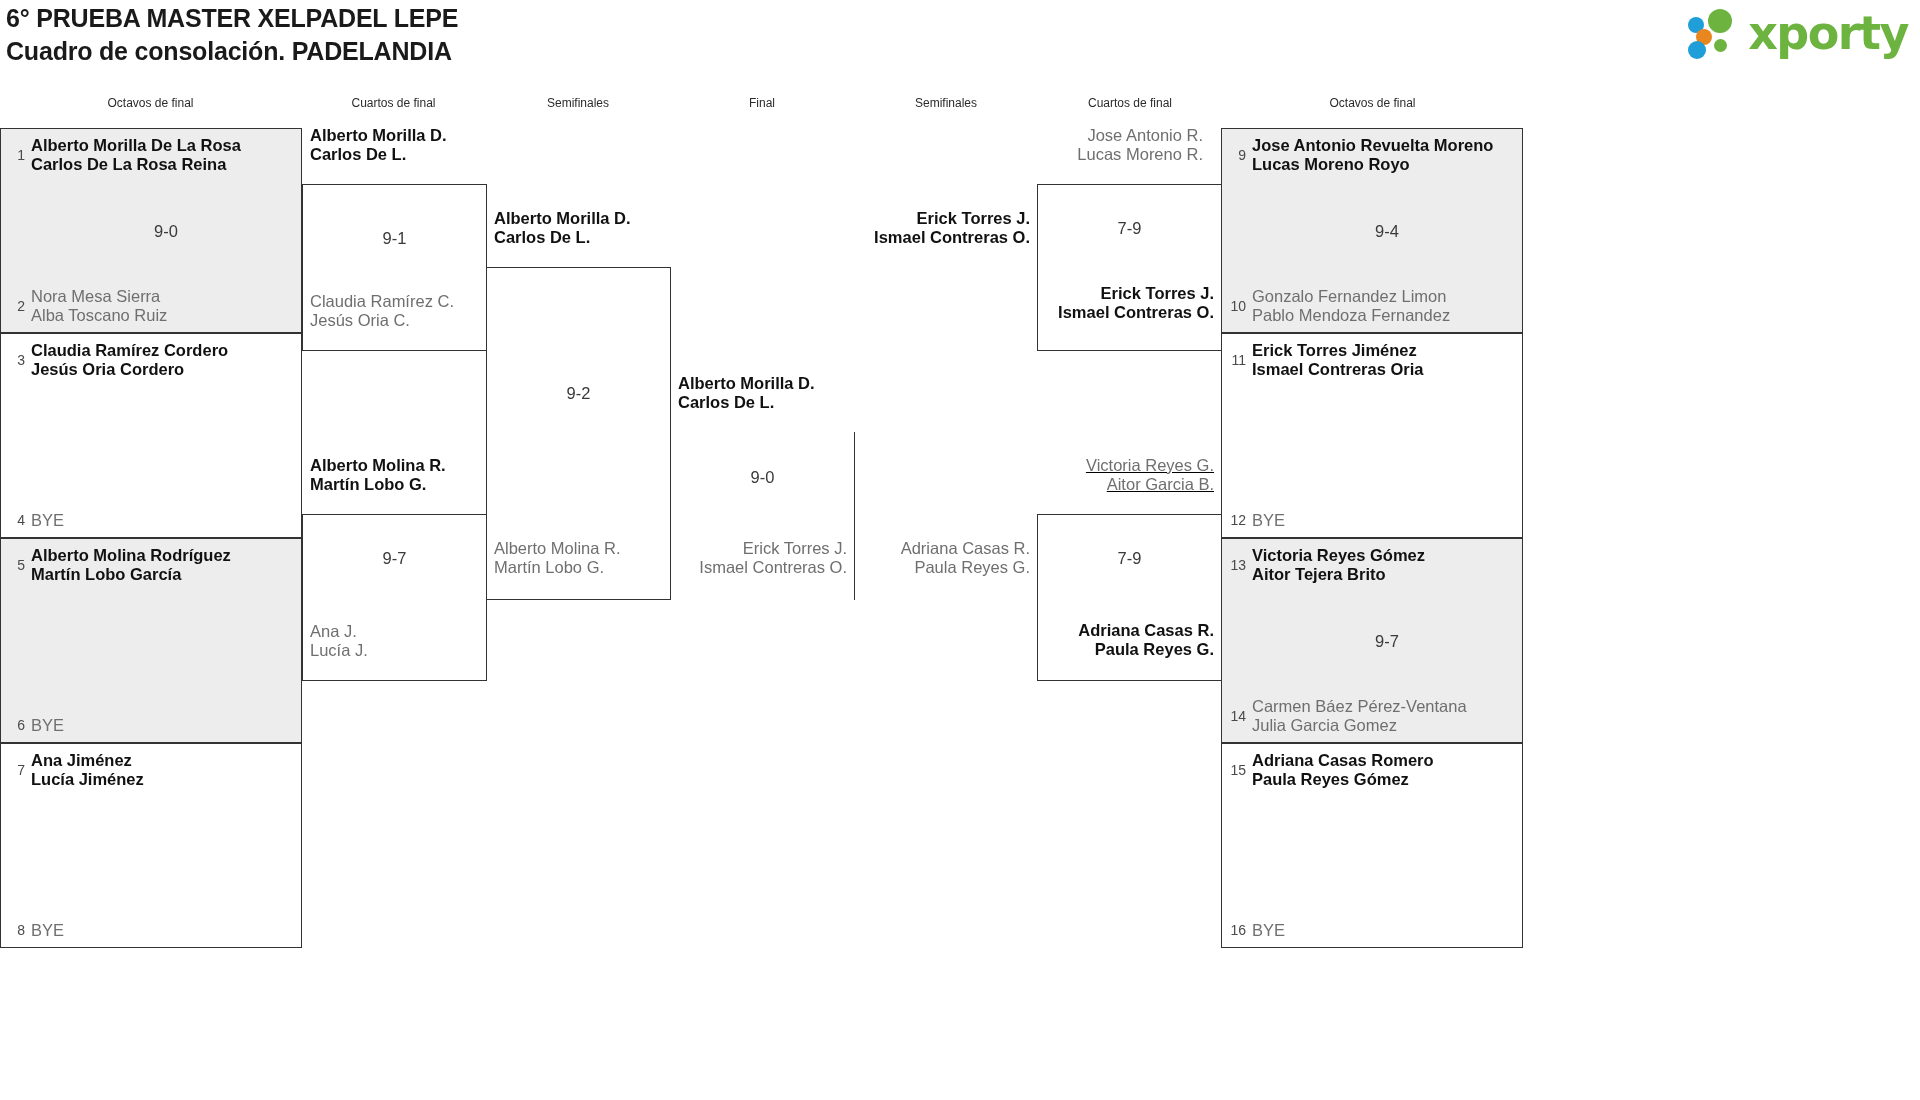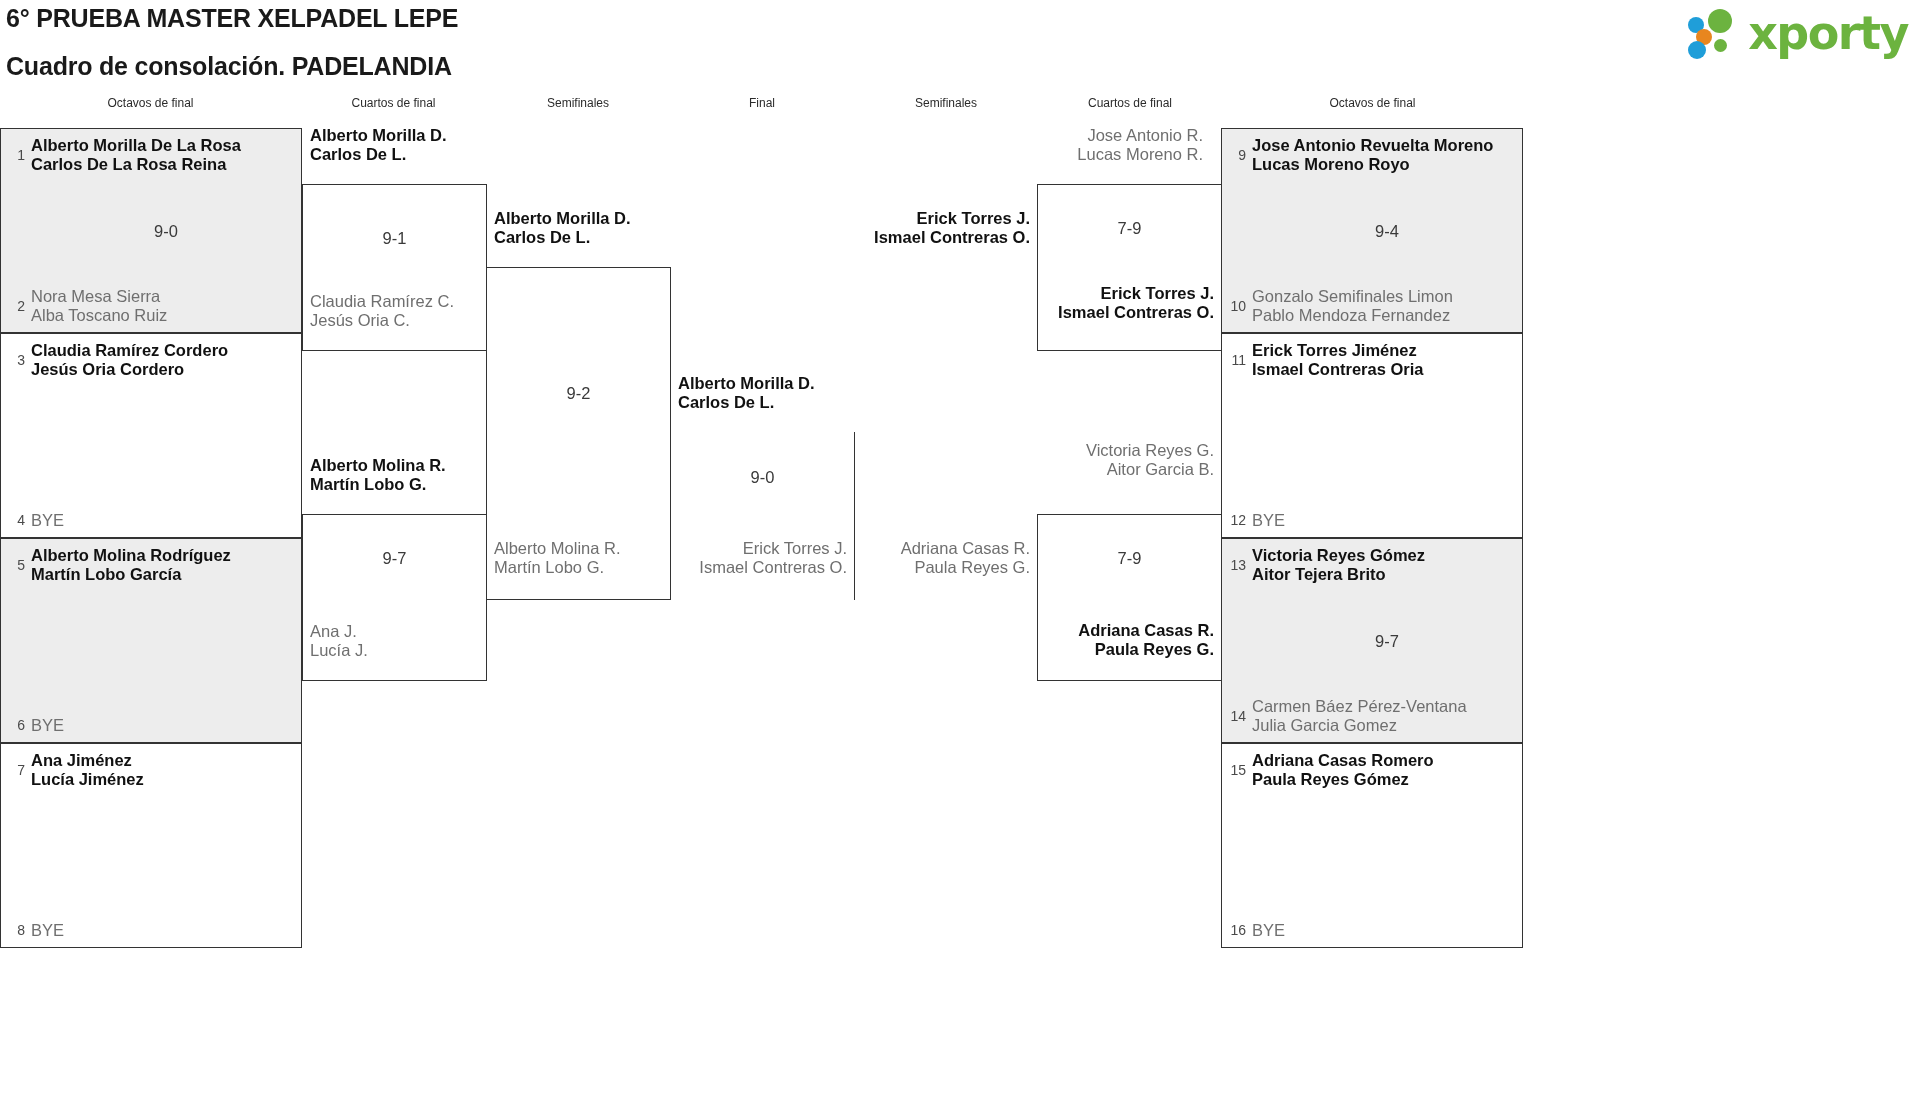--- a/index.html
+++ b/index.html
@@ -7,21 +7,21 @@
     width: 1920px; height: 1100px;
     background: #ffffff;
     font-family: "Liberation Sans", sans-serif;
     overflow: hidden;
   }
   #root { position: relative; width: 1920px; height: 1100px; }
 
   
   .title-block { position: absolute; left: 6px; top: 2px; }
   .title-line1 { font-size: 25px; font-weight: bold; color: #1a1a1a; letter-spacing: -0.2px; line-height: 33px; white-space: nowrap; }
-  .title-line2 { font-size: 25px; font-weight: bold; color: #1a1a1a; letter-spacing: -0.2px; line-height: 33px; white-space: nowrap; margin-top: 15px; }
+  .title-line2 { font-size: 25px; font-weight: bold; color: #1a1a1a; letter-spacing: -0.2px; line-height: 33px; white-space: nowrap; }
 
   .logo { position: absolute; right: 12px; top: 6px; height: 54px; display: flex; align-items: center; gap: 6px; }
   .logo-dots { position: relative; width: 54px; height: 52px; }
   .logo-dots i { position: absolute; border-radius: 50%; display: block; }
   .logo-text { font-size: 46px; font-weight: bold; color: #6cb33f; letter-spacing: -1.5px; line-height: 46px; font-family: "DejaVu Sans", sans-serif; }
 
   
   .round-head {
     position: absolute; top: 96px; font-size: 12px; color: #2b2b2b;
     text-align: center; white-space: nowrap;
@@ -257,21 +257,21 @@
   <div class="match" style="left:1037px; top:184px; width:185px; height:167px;">
     <div class="score" style="top:34px; transform:none;">7-9</div>
   </div>
   <div class="slot winner r" style="left:1037px; top:284px; width:177px;">
     <span class="nm">
       <span>Erick Torres J.</span>
       <span class="l2">Ismael Contreras O.</span>
     </span>
   </div>
 
-  <div class="slot loser r" style="left:1037px; top:441px; width:177px;">
+  <div class="slot loser r" style="left:1037px; top:456px; width:177px;text-decoration:underline;">
     <span class="nm">
       <span>Victoria Reyes G.</span>
       <span class="l2">Aitor Garcia B.</span>
     </span>
   </div>
   <div class="match" style="left:1037px; top:514px; width:185px; height:167px;">
     <div class="score" style="top:34px; transform:none;">7-9</div>
   </div>
   <div class="slot winner r" style="left:1037px; top:621px; width:177px;">
     <span class="nm">
@@ -285,21 +285,21 @@
       <span class="seed">9</span>
       <span class="nm">
         <span>Jose Antonio Revuelta Moreno</span>
         <span class="l2">Lucas Moreno Royo</span>
       </span>
     </div>
     <div class="score offset-l">9-4</div>
     <div class="team bot loser">
       <span class="seed">10</span>
       <span class="nm">
-        <span>Gonzalo Semifinales Limon</span>
+        <span>Gonzalo Fernandez Limon</span>
         <span class="l2">Pablo Mendoza Fernandez</span>
       </span>
     </div>
   </div>
 
   <div class="match align-left" style="left:1221px; top:333px; width:302px; height:205px;">
     <div class="team top winner">
       <span class="seed">11</span>
       <span class="nm">
         <span>Erick Torres Jiménez</span>

